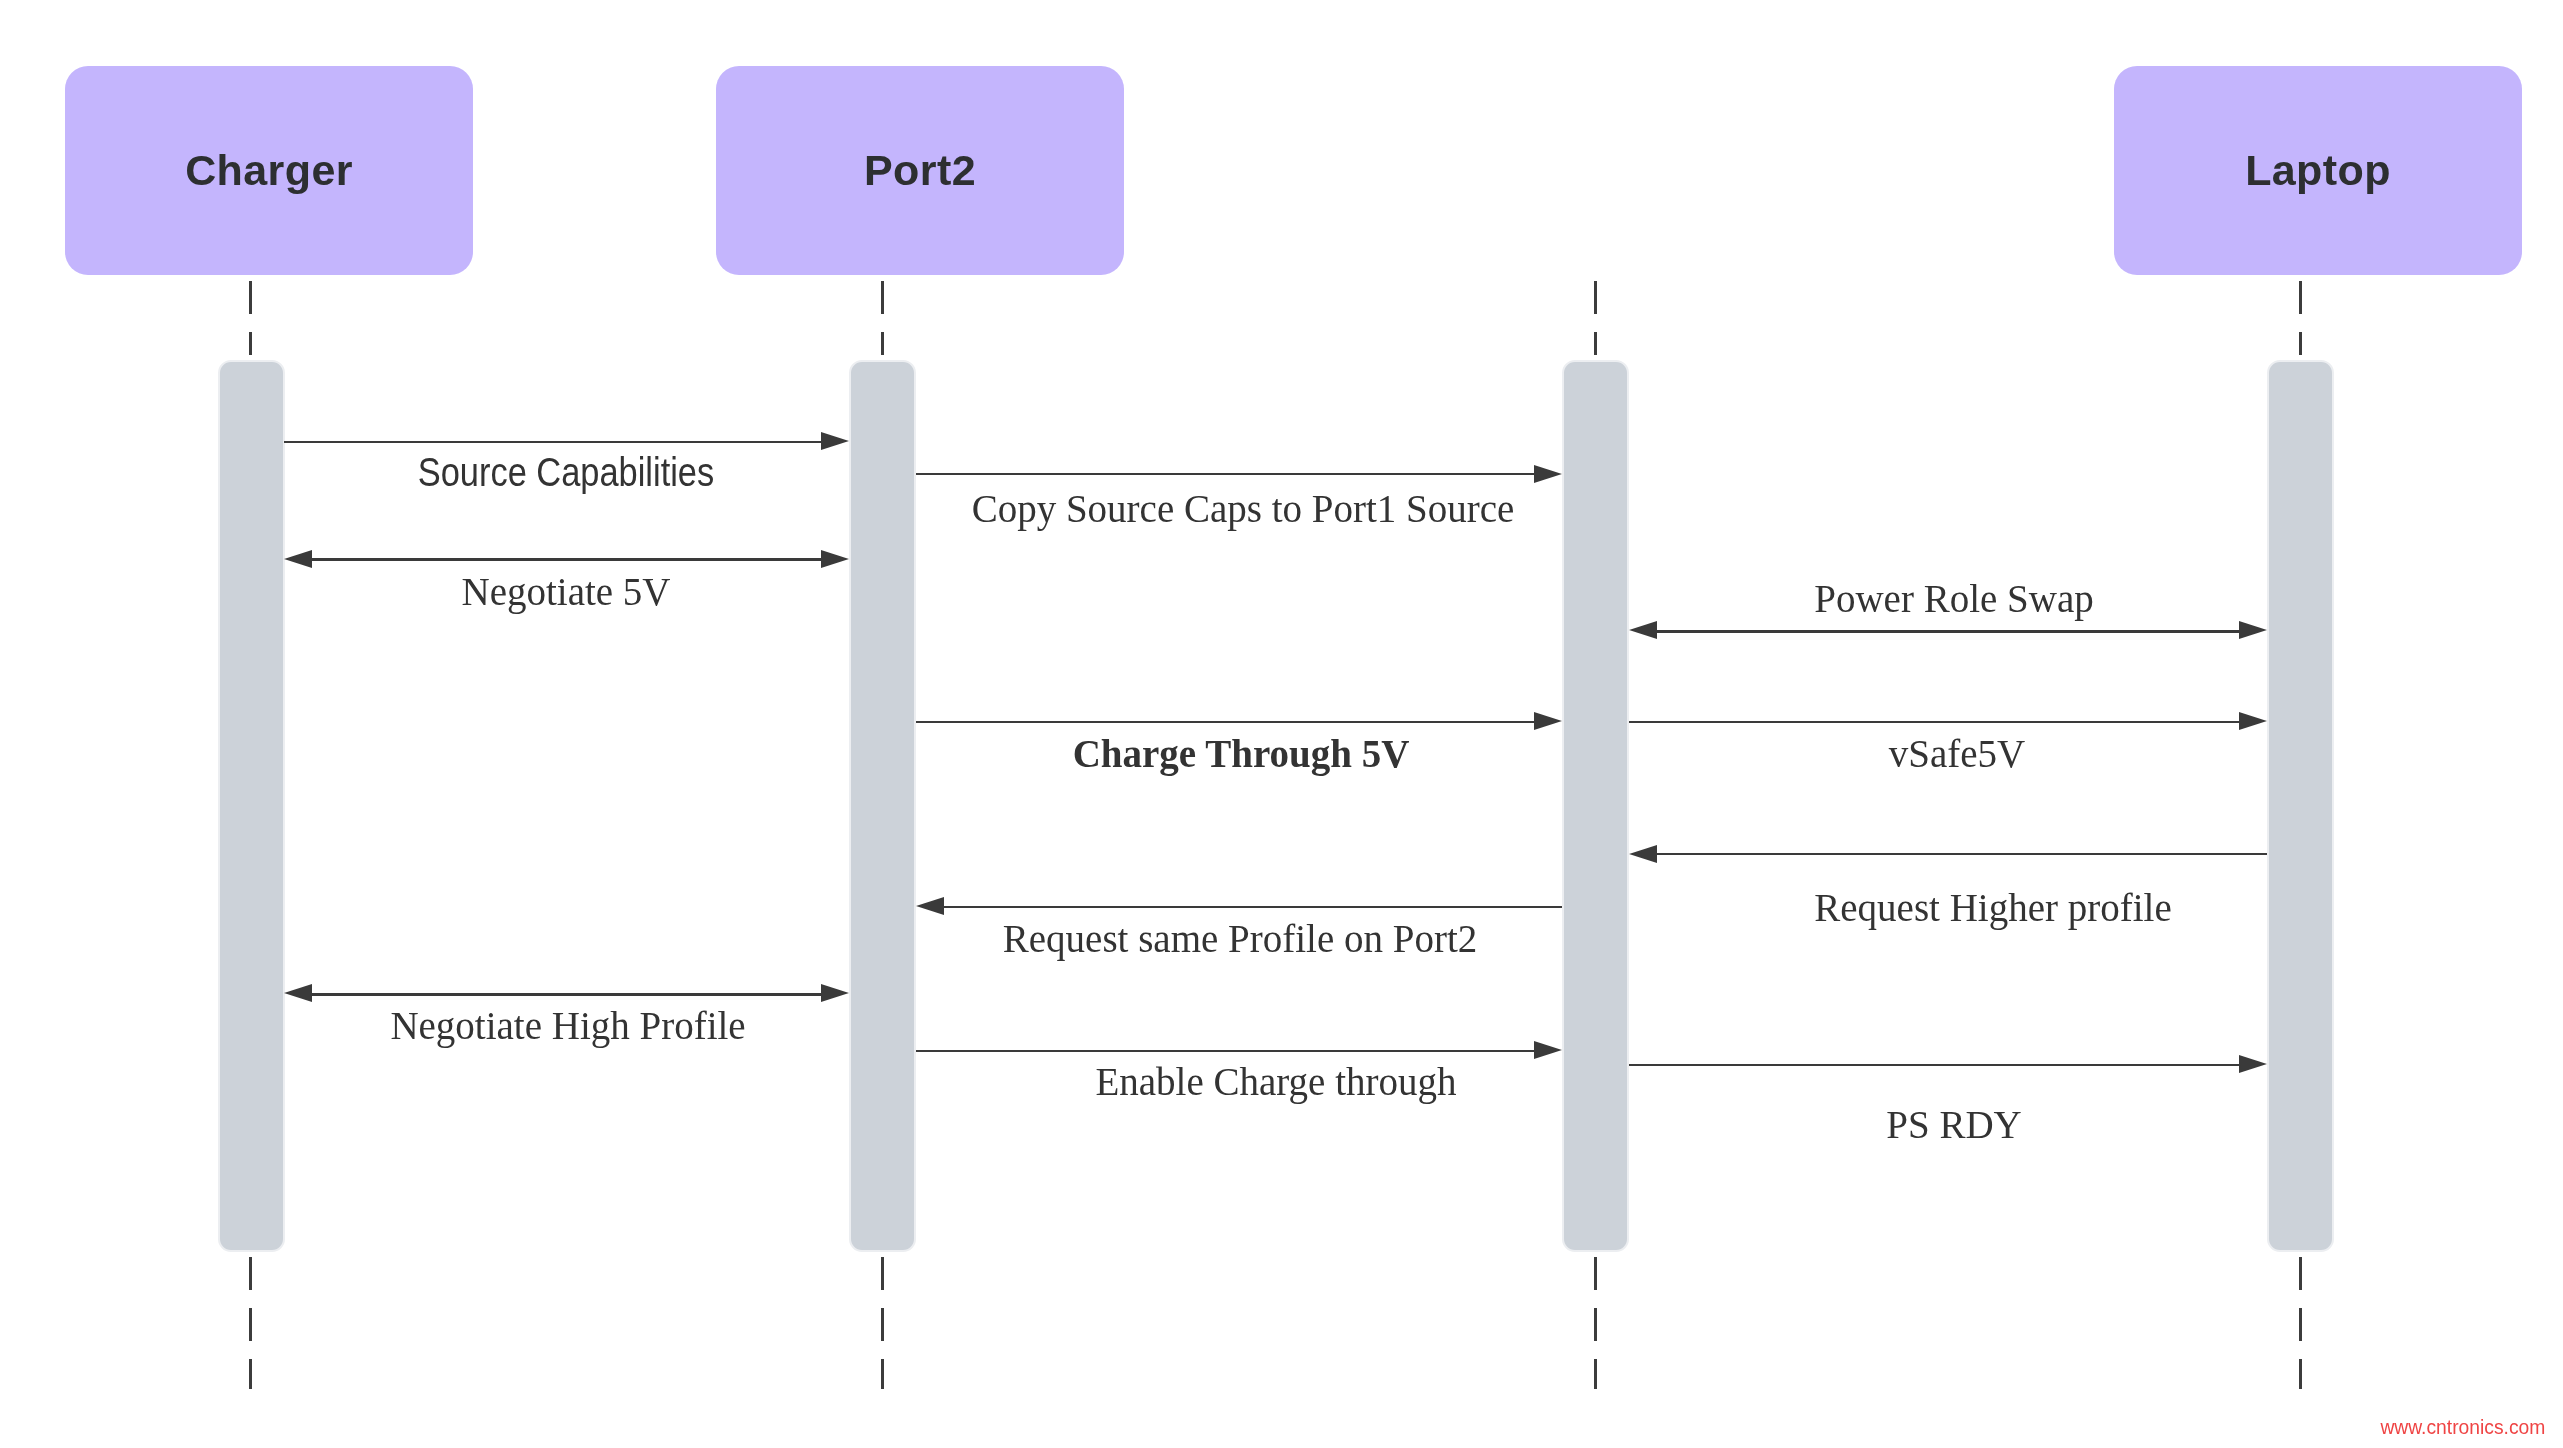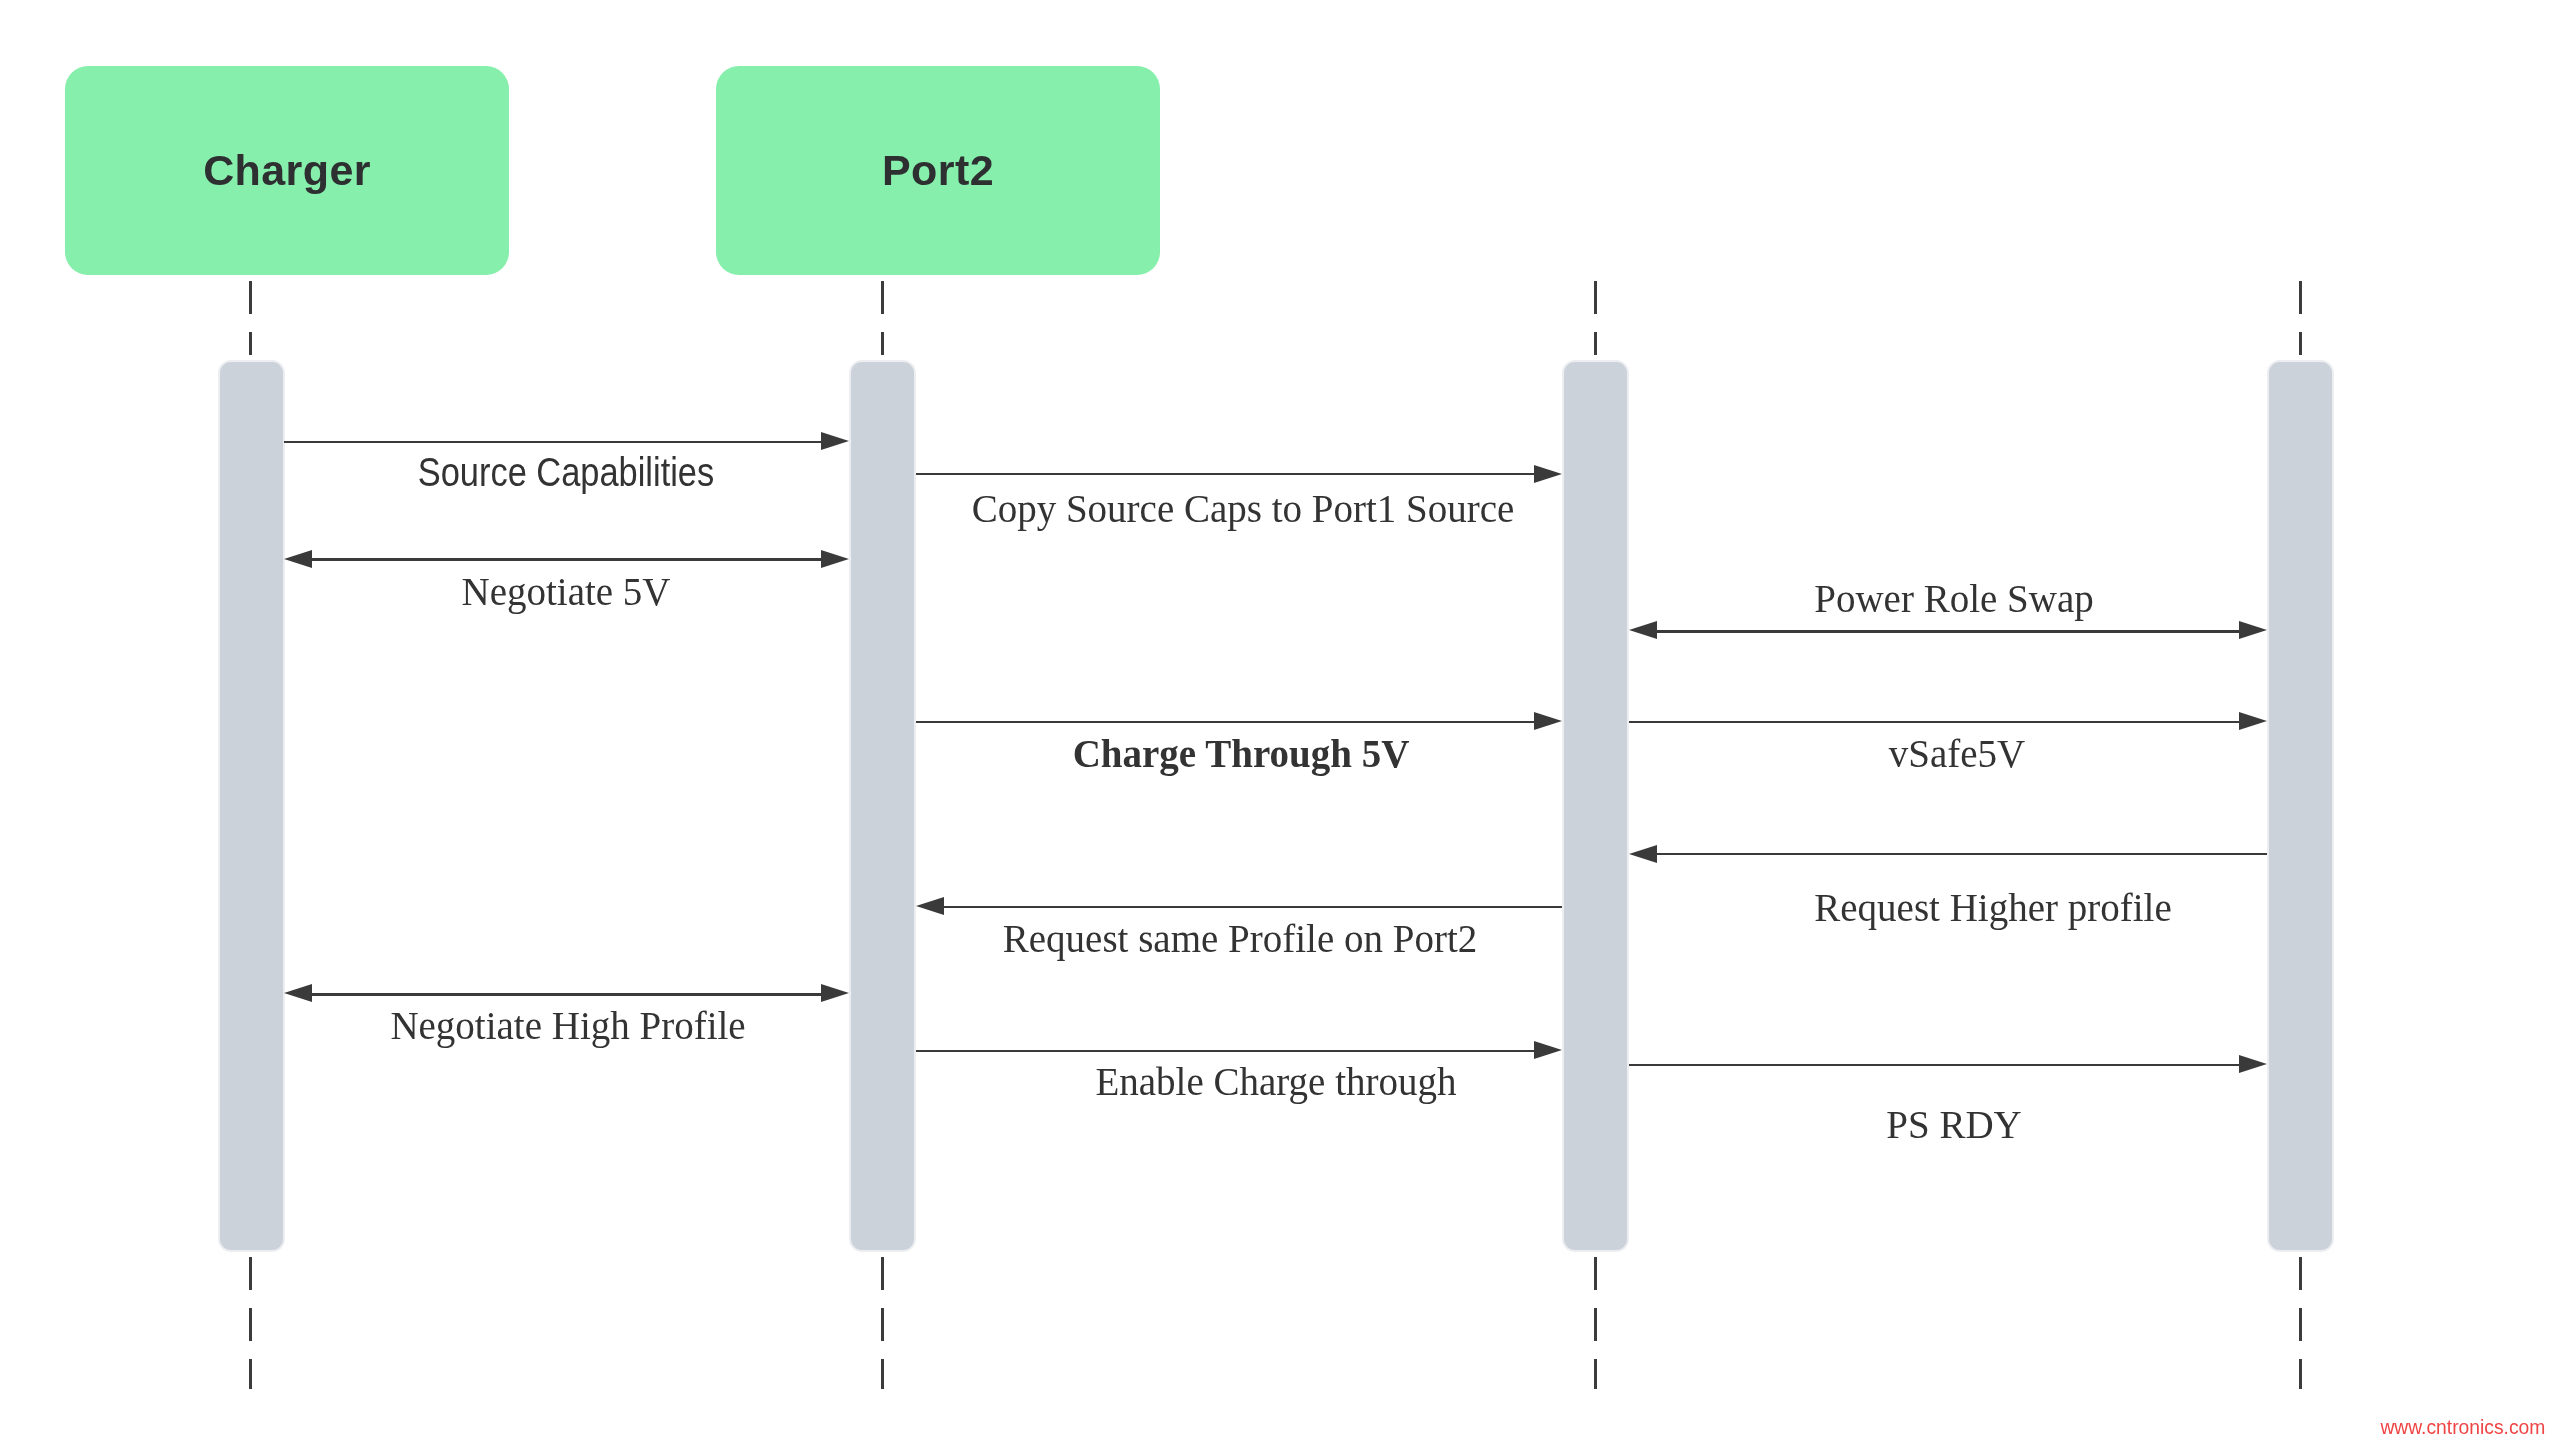--- a/index.html
+++ b/index.html
@@ -5,22 +5,22 @@
   html,body{margin:0;padding:0;background:#ffffff;}
   #canvas{
     position:relative;
     width:2563px;height:1449px;
     background:#ffffff;
     overflow:hidden;
     font-family:"Liberation Sans", sans-serif;
   }
   .actor-box{
     position:absolute;
-    width:444px;height:209px;
-    background:#86efac;
+    width:408px;height:209px;
+    background:#c4b5fd;
     border-radius:23px;
     display:flex;align-items:center;justify-content:center;
   }
   .actor-label{
     font-family:"Liberation Sans", sans-serif;
     font-weight:bold;
     font-size:43px;
     color:#2d2f31;
     letter-spacing:0.4px;
   }
@@ -75,20 +75,23 @@
 </head>
 <body>
 
 <div id="canvas">
 
   <div class="actor-box" style="left:65px;top:66px;">
     <span class="actor-label">Charger</span>
   </div>
   <div class="actor-box" style="left:716px;top:66px;">
     <span class="actor-label">Port2</span>
+  </div>
+  <div class="actor-box" style="left:2114px;top:66px;">
+    <span class="actor-label">Laptop</span>
   </div>
 
   <div class="lifeline-dash" style="left:249px;top:281px;height:74px;"></div>
   <div class="lifeline-dash" style="left:881px;top:281px;height:74px;"></div>
   <div class="lifeline-dash" style="left:1594px;top:281px;height:74px;"></div>
   <div class="lifeline-dash" style="left:2299px;top:281px;height:74px;"></div>
 
   <div class="activation-bar" style="left:218px;"></div>
   <div class="activation-bar" style="left:849px;"></div>
   <div class="activation-bar" style="left:1562px;"></div>

